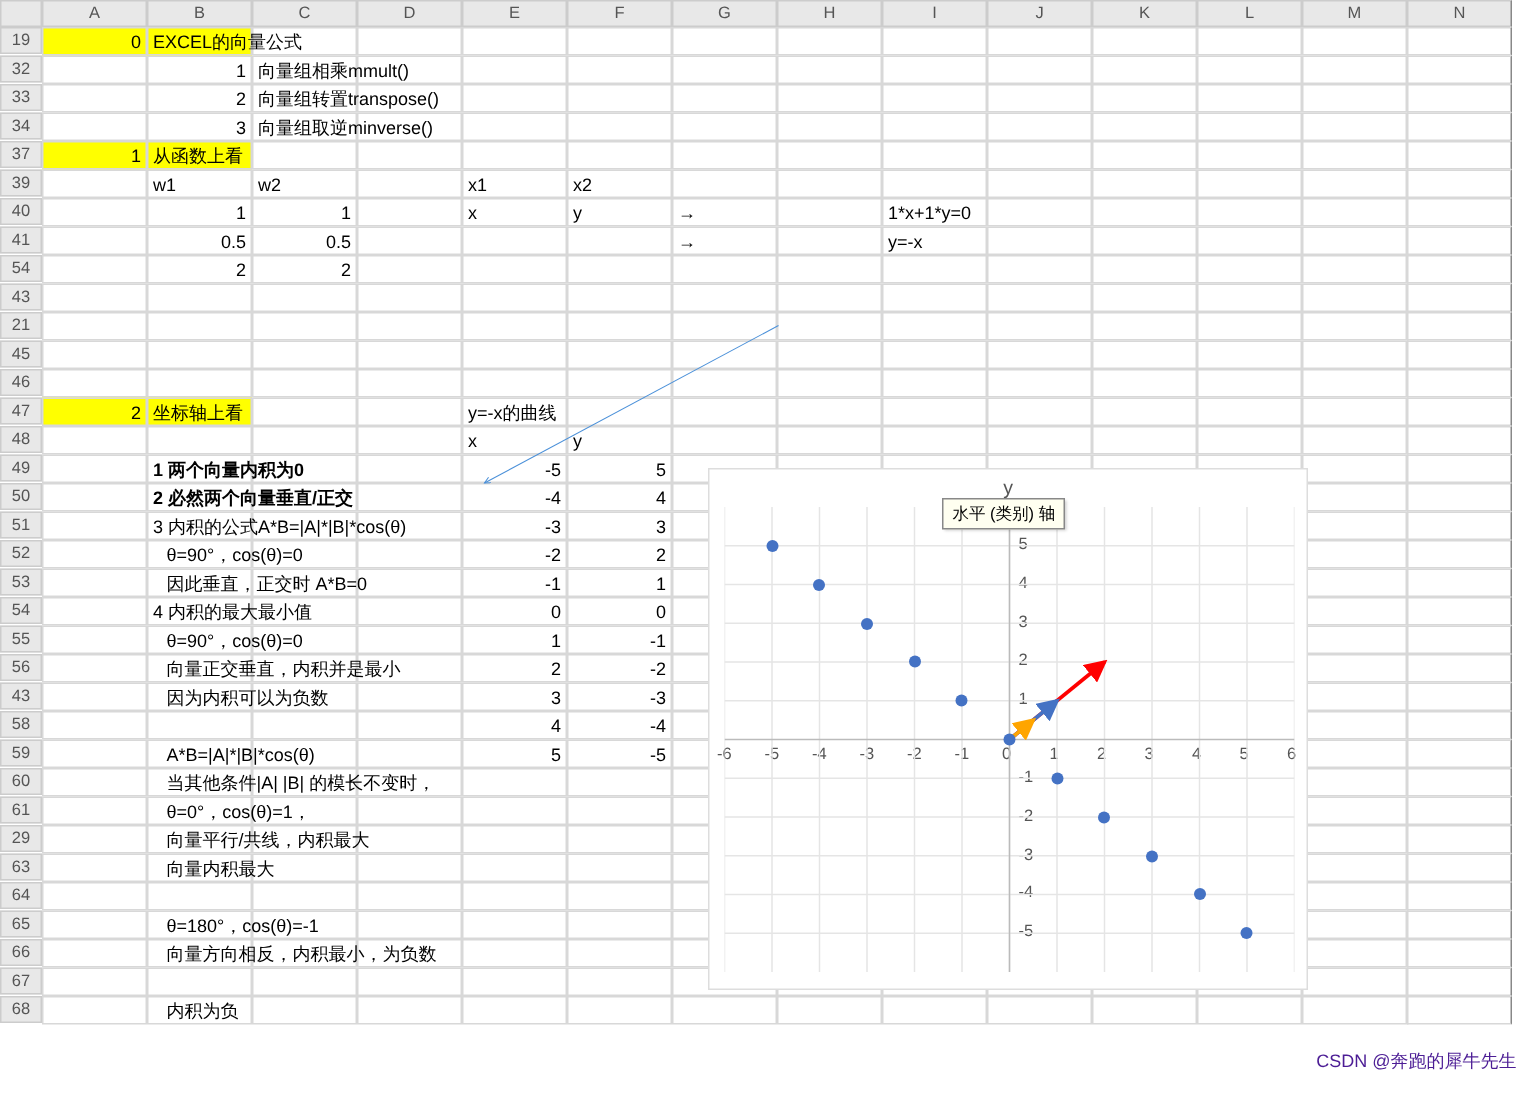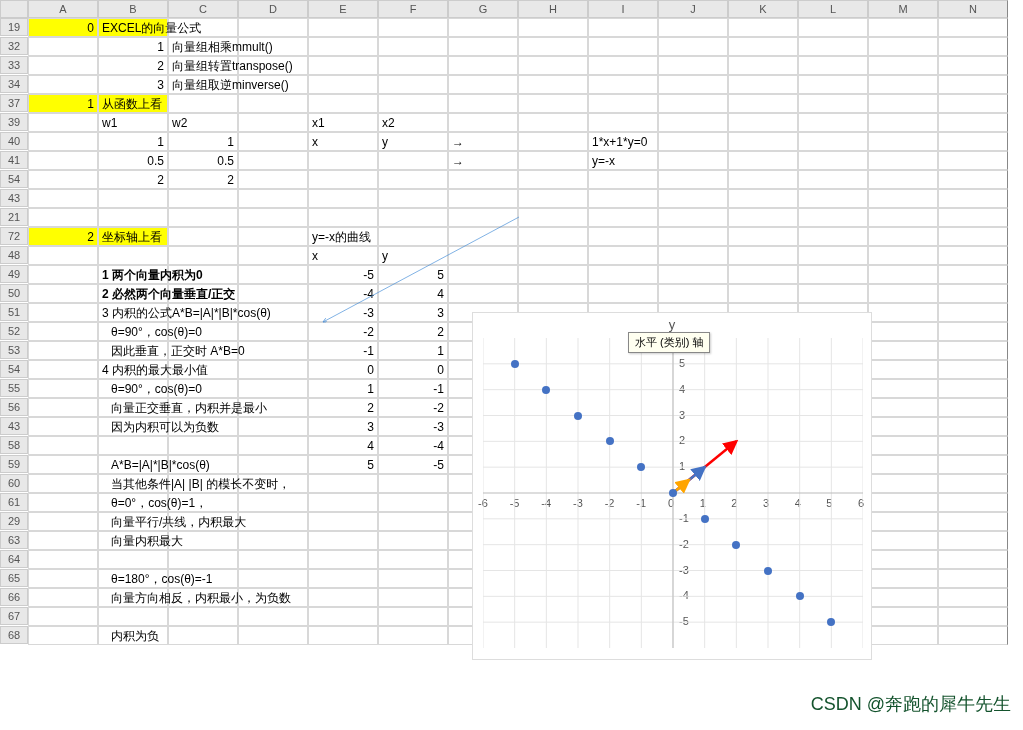--- a/index.html
+++ b/index.html
@@ -10,21 +10,21 @@
 .yellow { background: #ffff00; }
 .right { text-align: right; }
 .bold { font-weight: bold; }
 .of { z-index: 1; }
 .chart { position: absolute; left: 472px; top: 312px; width: 400px; height: 348px; background: #fff; border: 1px solid #ddd; }
 .chart-title { text-align: center; font-size: 13px; color: #555; padding: 4px; }
 .plot { position: absolute; left: 10px; top: 25px; width: 380px; height: 310px; }
 .tooltip { position: absolute; left: 155px; top: 19px; background: #fffff0; border: 1px solid #888; padding: 2px 6px; font-size: 11px; box-shadow: 1px 1px 2px rgba(0,0,0,0.2); z-index: 10; }
 .tick { position: absolute; font-size: 11px; color: #555; }
 .pt { position: absolute; width: 8px; height: 8px; border-radius: 50%; background: #4472c4; transform: translate(-50%,-50%); }
-.watermark { position: absolute; right: 12px; bottom: 14px; color: #14532d; font-size: 18px; font-family: Arial; text-align: center; }
+.watermark { position: absolute; right: 12px; bottom: 14px; color: #4c1d95; font-size: 12px; font-family: Arial; text-align: center; }
 .rborder { border-right: 1px solid #888; }
 </style>
 </head>
 <body>
 
 <div class="sheet">
   <div class="hdr"></div>
   <div class="hdr">A</div>
   <div class="hdr">B</div>
   <div class="hdr">C</div>
@@ -223,21 +223,55 @@
       <div class="cell"></div>
       <div class="cell"></div>
       <div class="cell"></div>
       <div class="cell"></div>
       <div class="cell"></div>
       <div class="cell"></div>
       <div class="cell"></div>
       <div class="cell rborder"></div>
     </div>
     <div class="sheet">
-      <div class="rhdr">72</div>
+      <div class="rhdr">45</div>
+      <div class="cell"></div>
+      <div class="cell"></div>
+      <div class="cell"></div>
+      <div class="cell"></div>
+      <div class="cell"></div>
+      <div class="cell"></div>
+      <div class="cell"></div>
+      <div class="cell"></div>
+      <div class="cell"></div>
+      <div class="cell"></div>
+      <div class="cell"></div>
+      <div class="cell"></div>
+      <div class="cell"></div>
+      <div class="cell rborder"></div>
+    </div>
+    <div class="sheet">
+      <div class="rhdr">46</div>
+      <div class="cell"></div>
+      <div class="cell"></div>
+      <div class="cell"></div>
+      <div class="cell"></div>
+      <div class="cell"></div>
+      <div class="cell"></div>
+      <div class="cell"></div>
+      <div class="cell"></div>
+      <div class="cell"></div>
+      <div class="cell"></div>
+      <div class="cell"></div>
+      <div class="cell"></div>
+      <div class="cell"></div>
+      <div class="cell rborder"></div>
+    </div>
+    <div class="sheet">
+      <div class="rhdr">47</div>
       <div class="cell yellow right">2</div>
       <div class="cell yellow of">坐标轴上看</div>
       <div class="cell"></div>
       <div class="cell"></div>
       <div class="cell of">y=-x的曲线</div>
       <div class="cell"></div>
       <div class="cell"></div>
       <div class="cell"></div>
       <div class="cell"></div>
       <div class="cell"></div>

